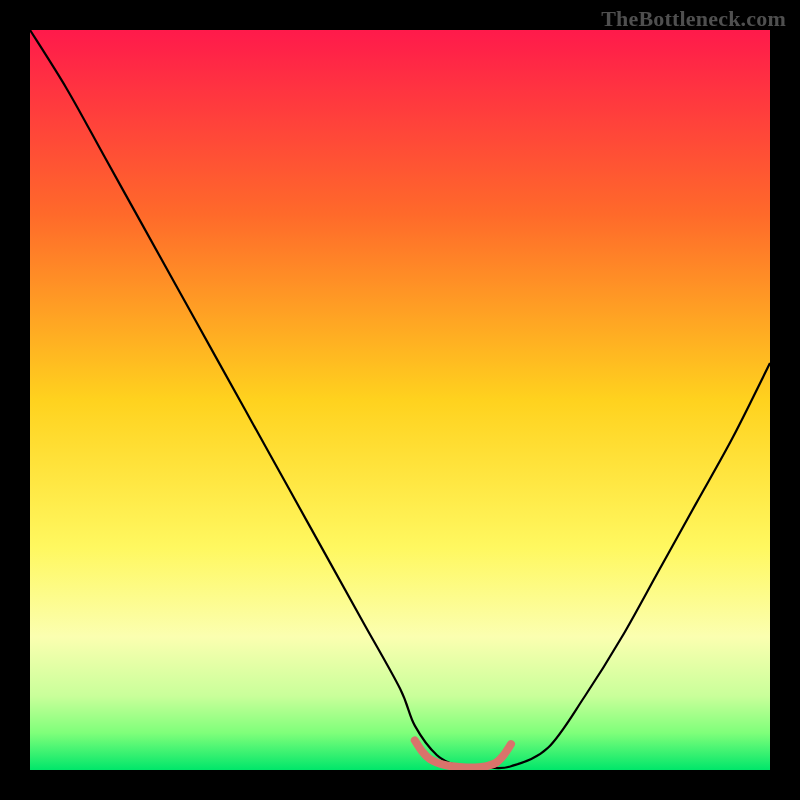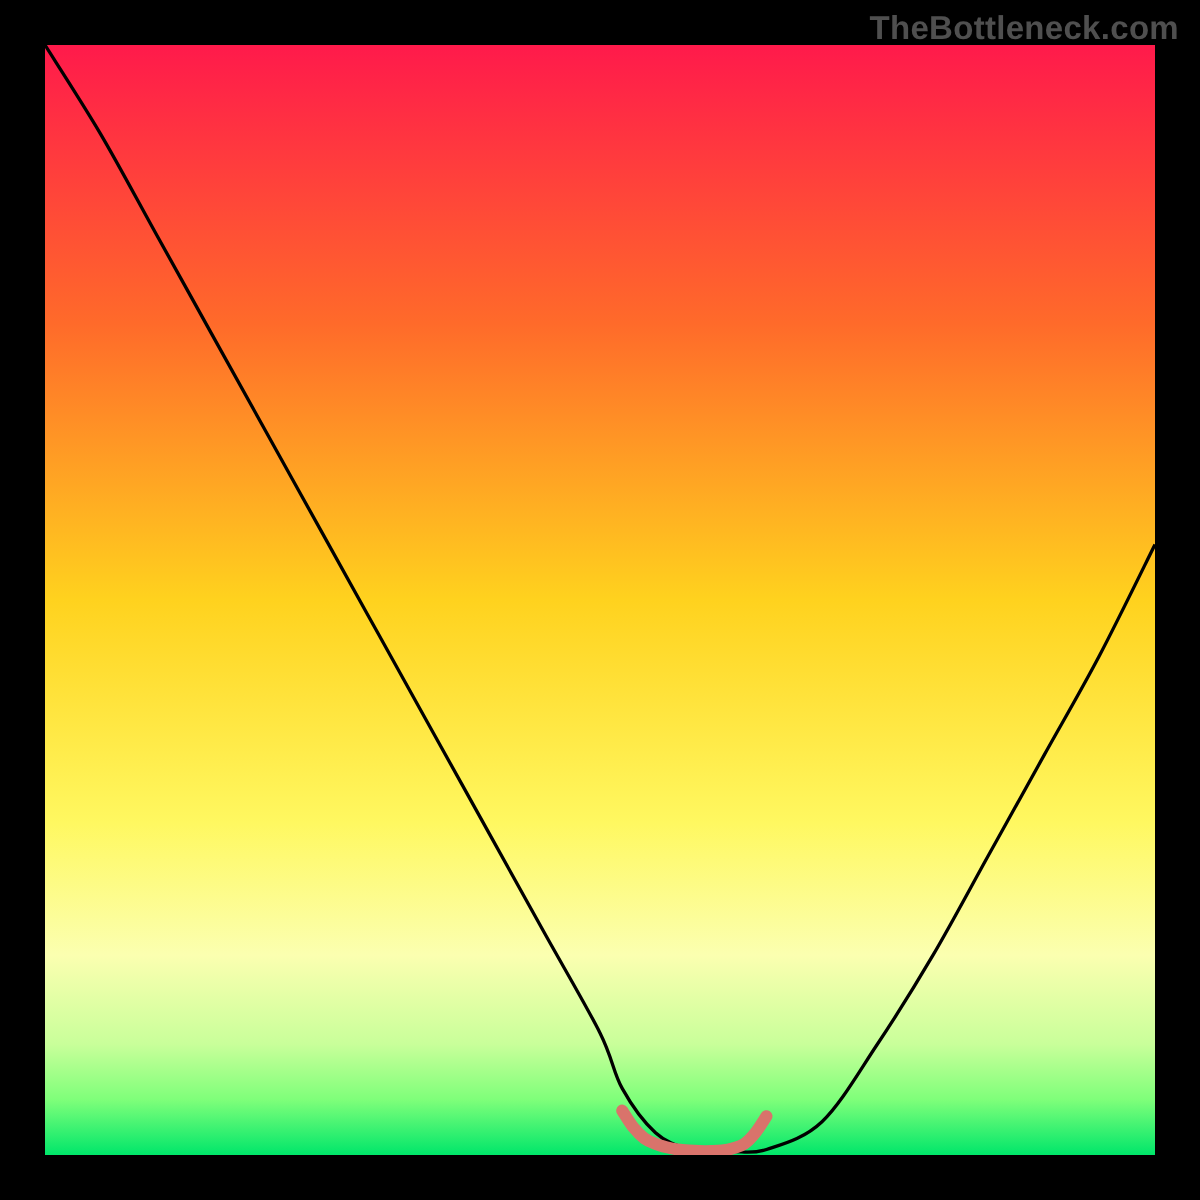--- a/index.html
+++ b/index.html
@@ -9,20 +9,21 @@
     height: 800px;
     background: #000;
     font-family: Arial, Helvetica, sans-serif;
     overflow: hidden;
   }
   .frame {
     position: relative;
     width: 800px;
     height: 800px;
     background: #000;
+    font-family: Liberation Serif, serif;
   }
   .watermark {
     position: absolute;
     top: 6px;
     right: 14px;
     color: #4f4f4f;
     font-size: 22px;
     font-weight: 600;
     letter-spacing: 0.2px;
     z-index: 5;

